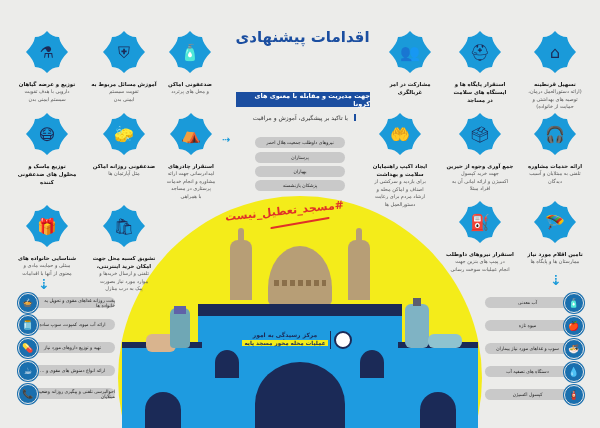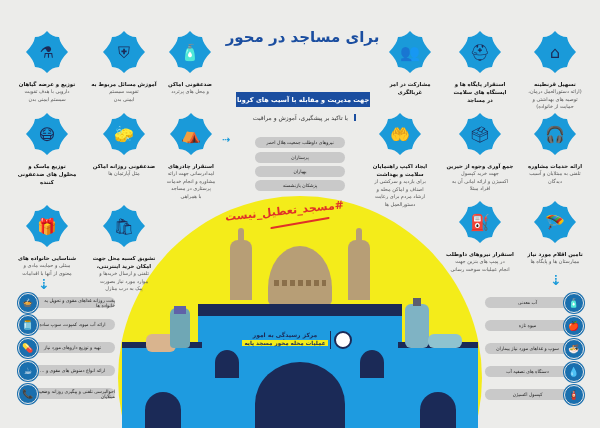--- a/index.html
+++ b/index.html
@@ -65,23 +65,23 @@
   .arrow-down {
     position: absolute; color: #1a9ad9; font-size: 14px; font-weight: bold;
   }
 </style>
 </head>
 <body>
 
 <div class="abs" style="left:118px; top:196px; width:364px; height:364px; border-radius:50%; background:#f4ec1a;"></div>
 
 <div class="main-title">
-  <div>برای مساجد در محور</div>
-</div>
-<div class="subtitle-bar">جهت مدیریت و مقابله با آسیب های کرونا</div>
+  <div>اقدامات پیشنهادی</div>
+</div>
+<div class="subtitle-bar">جهت مدیریت و مقابله با معنوی های کرونا</div>
 <div class="tagline">با تاکید بر پیشگیری، آموزش و مراقبت</div>
 
 <div class="tile" style="left:2px; top:30px;">
   <div class="badge">
     <svg viewBox="0 0 44 44">
         <path d="M22 1 Q27 7 34 7 Q35 14 43 22 Q35 30 34 37 Q27 37 22 43 Q17 37 10 37 Q9 30 1 22 Q9 14 10 7 Q17 7 22 1Z" fill="#1a9ad9"></path>
       </svg>
     <span class="glyph">⚗</span>
   </div>
   <div class="t-title">توزیع و عرضه گیاهان</div>

